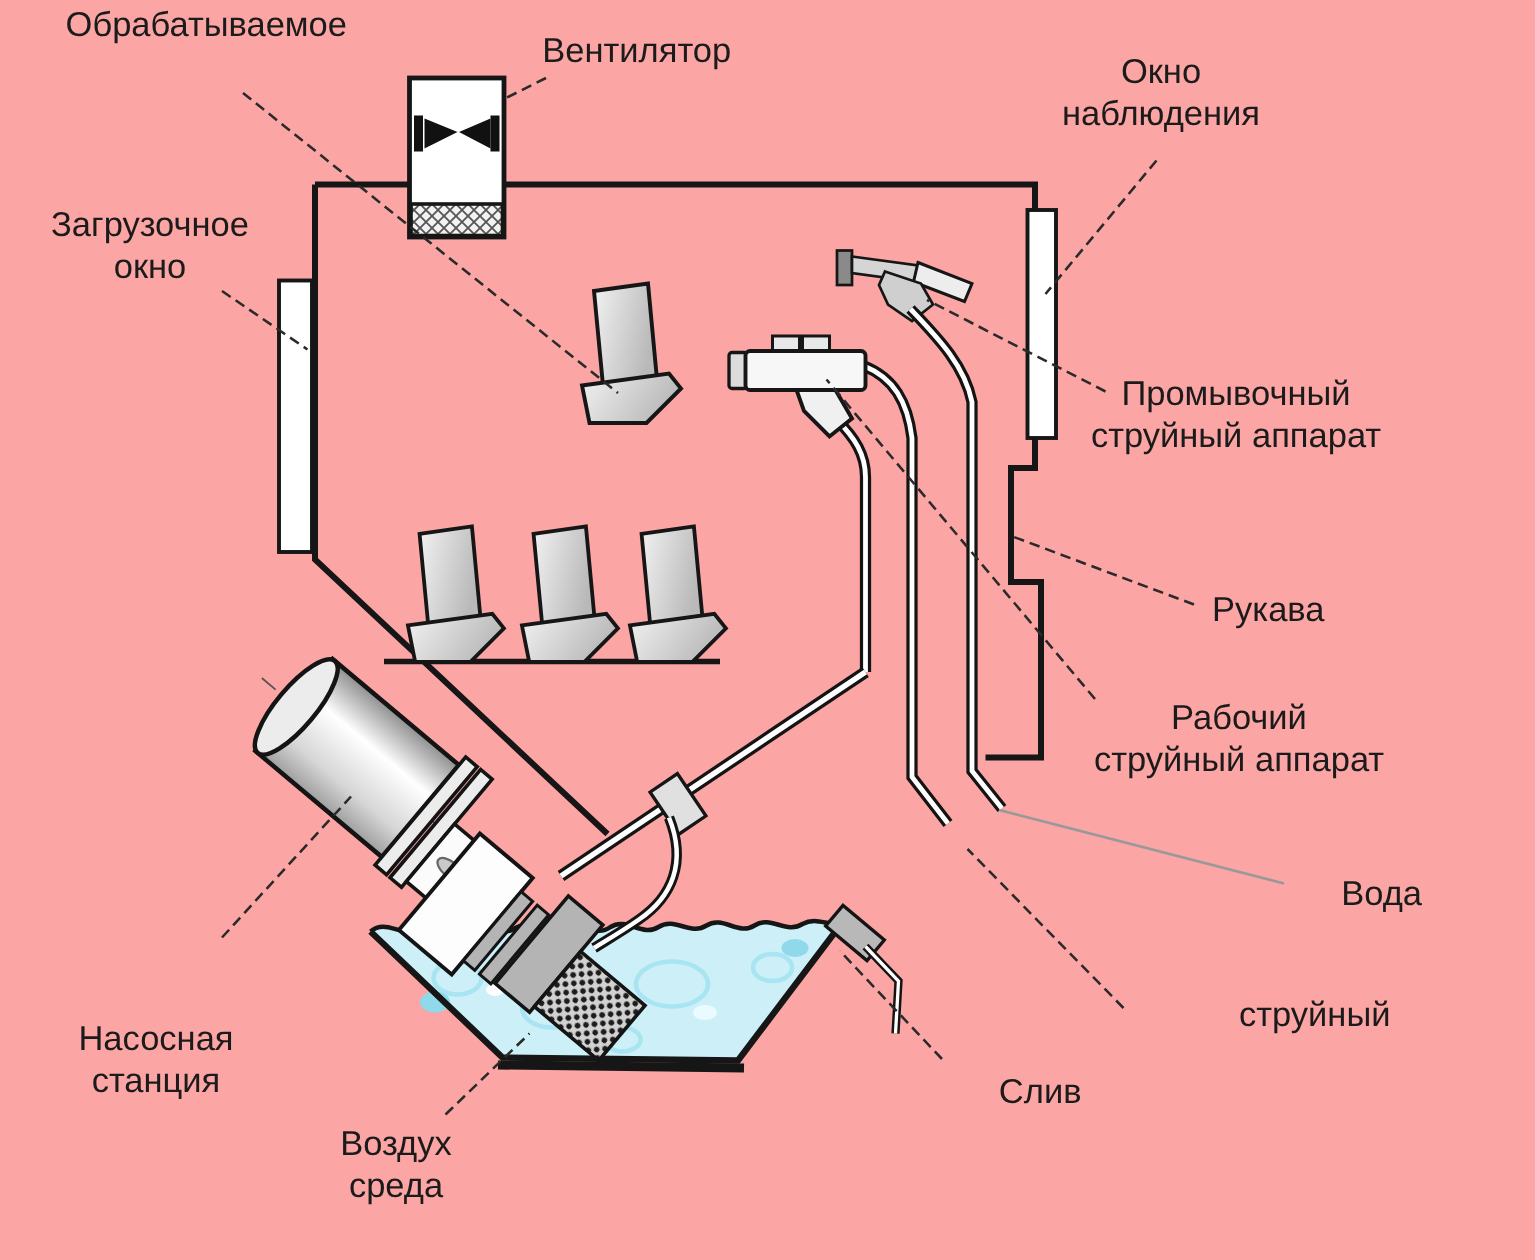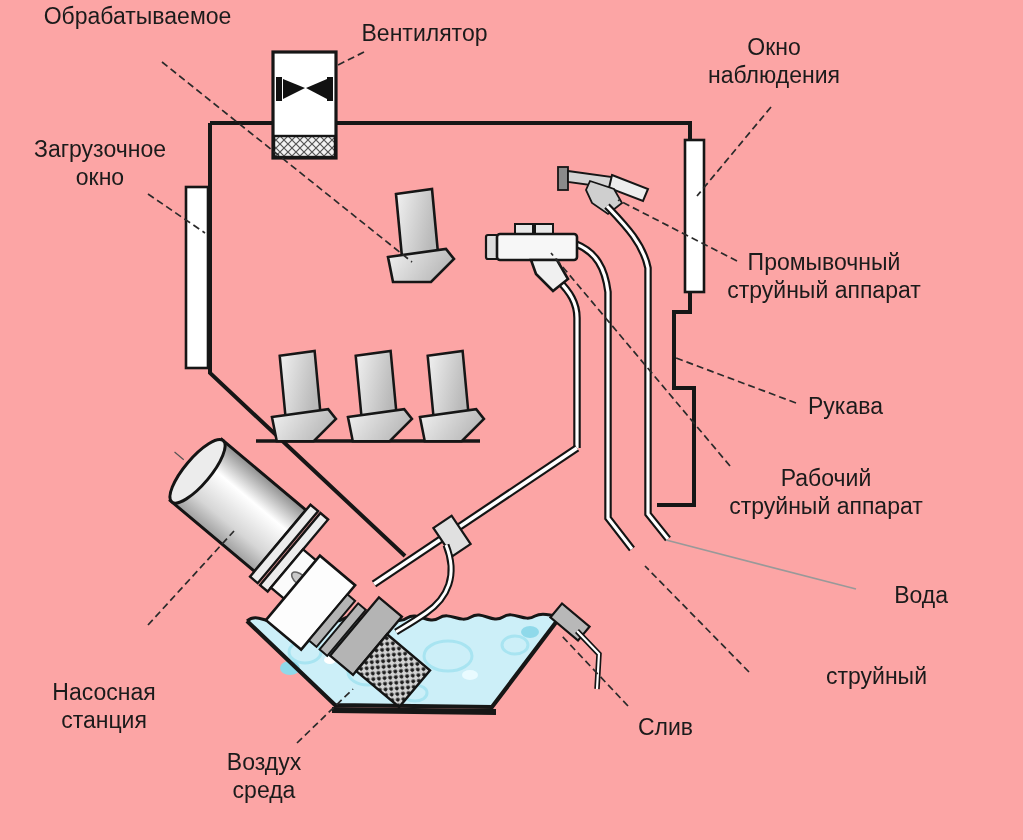--- a/index.html
+++ b/index.html
@@ -209,21 +209,21 @@
 </div>
 
 <div class="label left" style="left:868px;top:581px;width:80px;">
   <span>Вода</span>
 </div>
 
 <div class="label left" style="left:757px;top:662px;width:170px;">
   <span>струйный</span>
 </div>
 
-<div class="label left" style="left:613px;top:713px;width:80px;">
+<div class="label left" style="left:641px;top:713px;width:80px;">
   <span>Слив</span>
 </div>
 
 <div class="label" style="left:38px;top:634px;width:132px;margin-top:44px;">
   <span>Насосная</span>
   <span>станция</span>
 </div>
 
 <div class="label" style="left:205px;top:748px;width:118px;">
   <span>Воздух</span>

